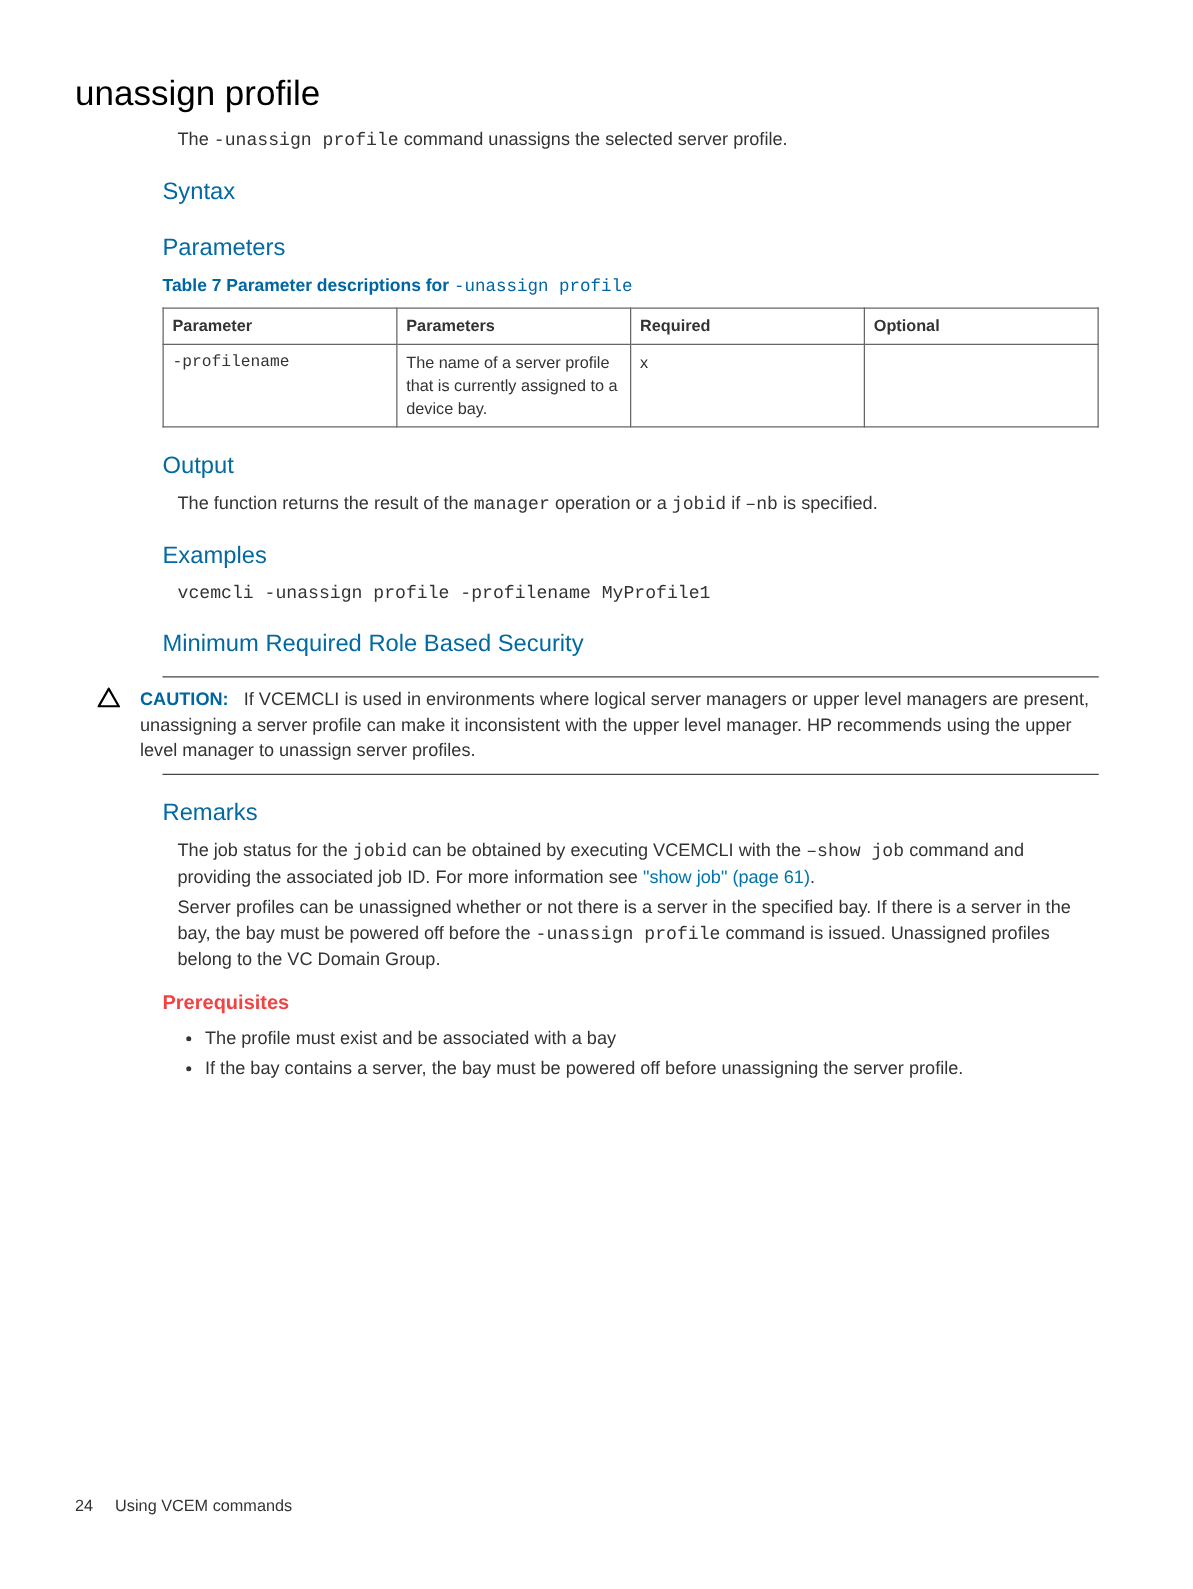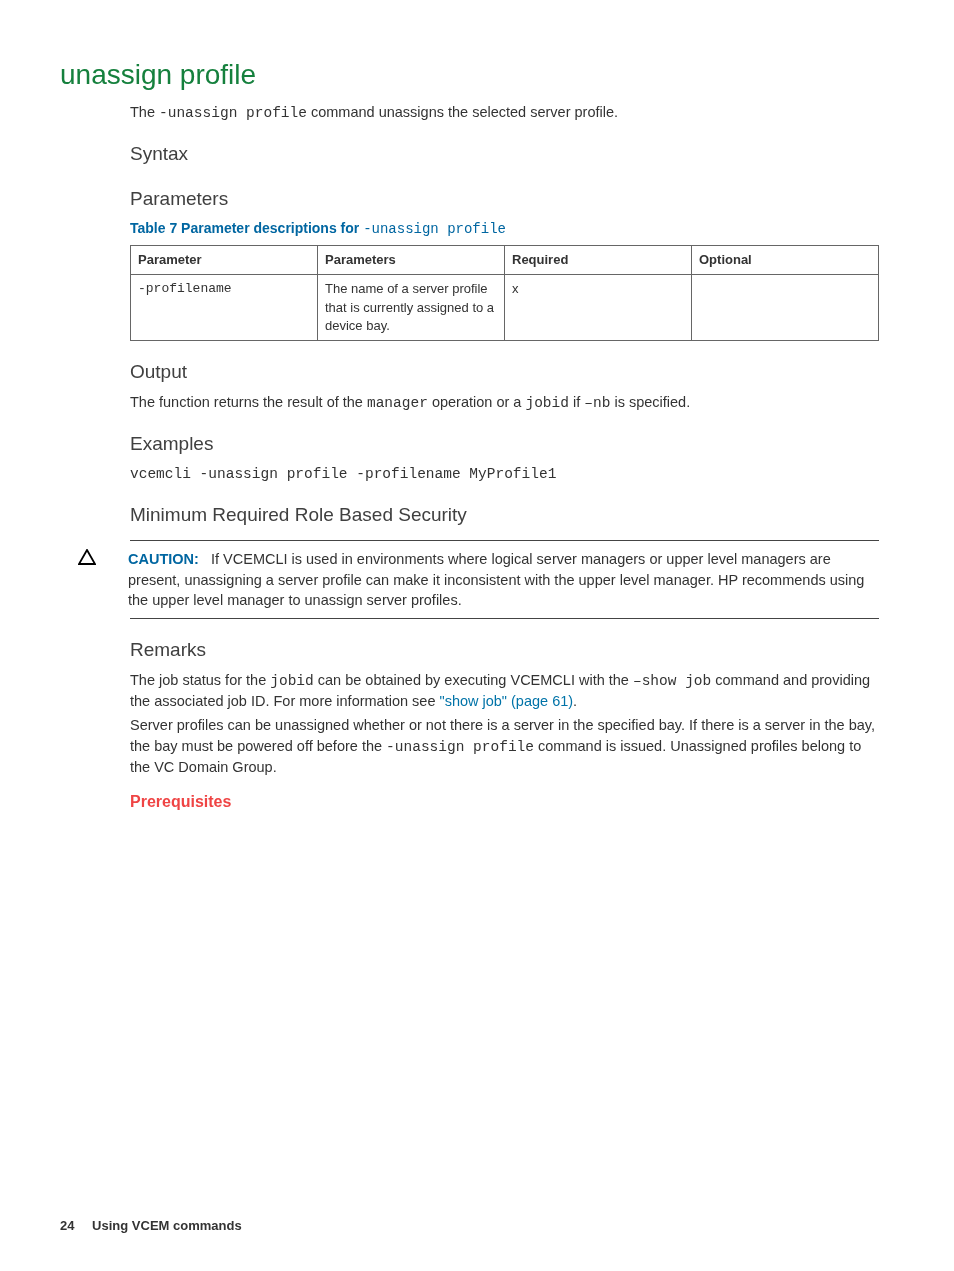--- a/index.html
+++ b/index.html
@@ -9,40 +9,40 @@
     font-size: 14.5px;
     line-height: 1.4;
     color: #333;
     width: 954px;
     box-sizing: border-box;
     min-height: 1271px;
     position: relative;
   }
   .h1 {
     font-size: 28px;
-    color: #15803d;
+    color: #000000;
     font-weight: normal;
     margin: 0 0 8px 0;
   }
   .h2 {
     font-size: 19px;
-    color: #404040;
+    color: #0369a1;
     font-weight: normal;
     margin: 18px 0 6px 0;
   }
   .h3 {
     font-size: 16px;
     color: #ef4444;
     font-weight: bold;
     margin: 14px 0 6px 0;
   }
   .content-indent {
     margin-left: 70px;
   }
-  p { margin: 4px 0; }
+  p { margin: 4px 12px; }
   .table-title {
     color: #0066a1;
     font-weight: bold;
     font-size: 14px;
     margin: 6px 0 6px 0;
   }
   .table-title .mono { font-weight: normal; }
   table {
     border-collapse: collapse;
     width: 100%;
@@ -60,40 +60,39 @@
   .col-req   { width: 22%; }
   .col-opt   { width: 22%; }
   .mono { font-family: "Courier New", monospace; }
   .caution-block {
     border-top: 1px solid #444;
     border-bottom: 1px solid #444;
     padding: 8px 0;
     margin: 12px 0 14px 0;
     display: flex;
     align-items: flex-start;
-    gap: 32px;
+    gap: 16px;
   }
   .caution-icon {
     width: 18px;
     flex: 0 0 18px;
     text-align: center;
     margin-left: -52px;
   }
   .caution-label {
     color: #0066a1;
     font-weight: bold;
   }
   ul { margin: 6px 0; padding-left: 34px; }
   li { margin: 4px 0; }
   .footer {
     position: absolute;
-    bottom: 36px;
+    bottom: 57px;
     left: 60px;
     font-size: 13px;
-    font-weight: bold;
   }
   .footer-pagenum { display: inline-block; margin-right: 14px; }
   a.link { color: #0073a8; text-decoration: none; }
 </style>
 </head>
 <body>
 
 <div class="h1">unassign profile</div>
 
 <div class="content-indent">
@@ -150,19 +149,23 @@
 
   <div class="h2">Remarks</div>
   <p>
     <span>The job status for the </span><span class="mono">jobid</span><span> can be obtained by executing VCEMCLI with the </span><span class="mono">–show job</span><span> command and providing the associated job ID. For more information see </span><a class="link">"show job" (page 61)</a><span>.</span>
   </p>
   <p>
     <span>Server profiles can be unassigned whether or not there is a server in the specified bay. If there is a server in the bay, the bay must be powered off before the </span><span class="mono">-unassign profile</span><span> command is issued. Unassigned profiles belong to the VC Domain Group.</span>
   </p>
 
   <div class="h3">Prerequisites</div>
+  <ul>
+    <li>The profile must exist and be associated with a bay</li>
+    <li>If the bay contains a server, the bay must be powered off before unassigning the server profile.</li>
+  </ul>
 
 </div>
 
 <div class="footer">
   <span class="footer-pagenum">24</span>
   <span>Using VCEM commands</span>
 </div>
 
 </body></html>

